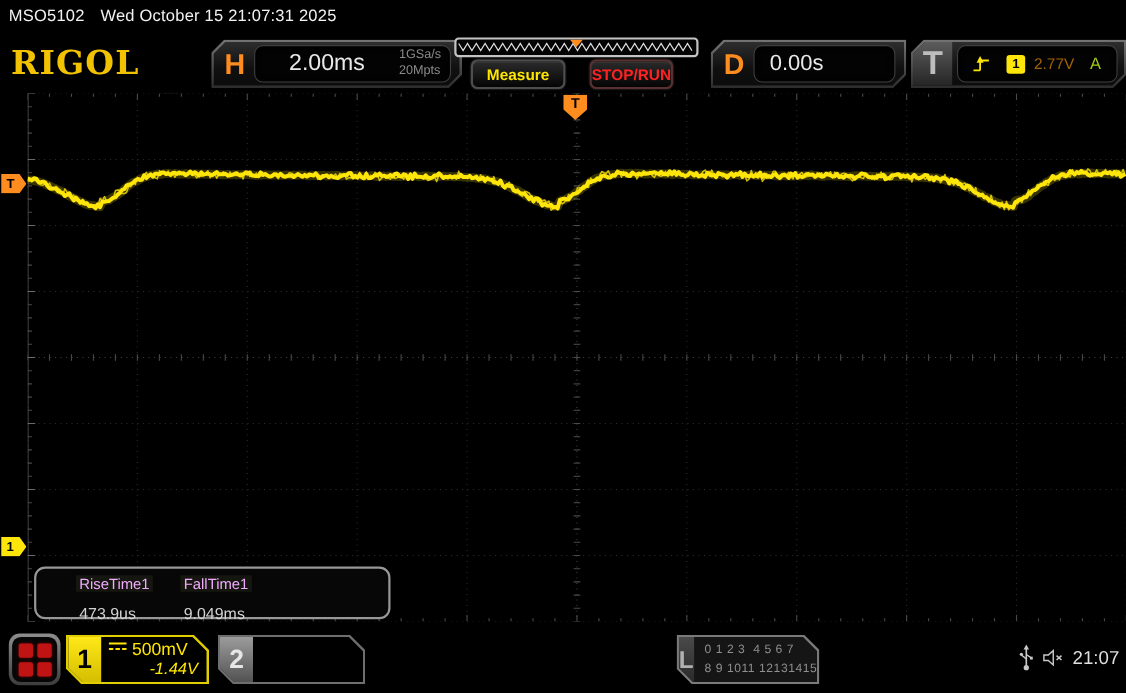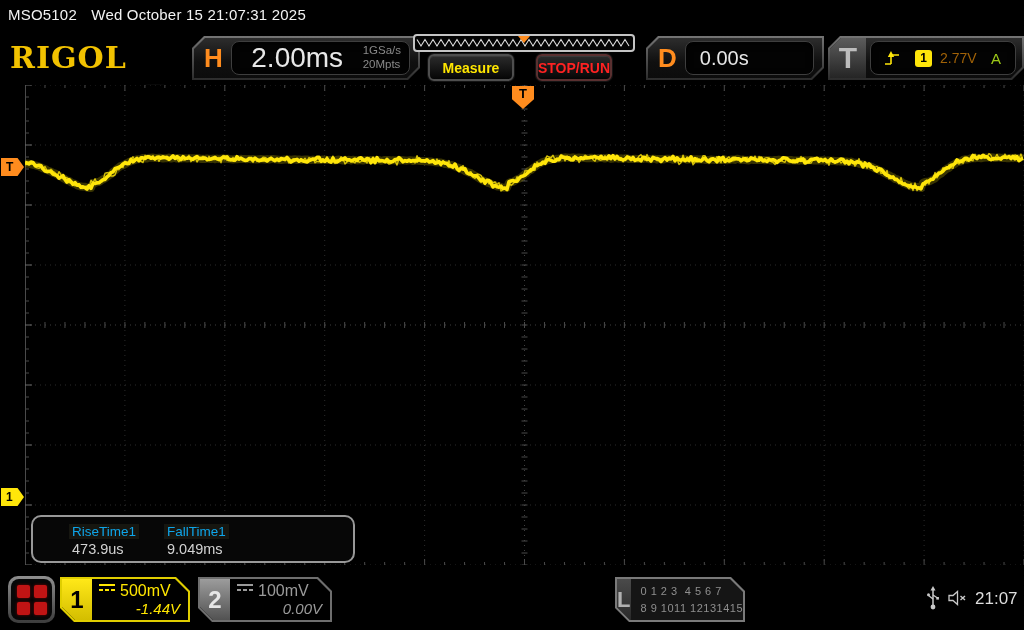--- a/index.html
+++ b/index.html
@@ -20,21 +20,21 @@
           color:#e8415a; font-weight:bold; font-size:16px; letter-spacing:.5px;margin-top:39px; }
 
   .bez { position:absolute; background:linear-gradient(180deg,#747474,#2c2c2c);
          clip-path:polygon(12px 0, 100% 0, 100% calc(100% - 12px), calc(100% - 12px) 100%, 0 100%, 0 12px); }
   .bez-in { position:absolute; inset:2px; background:linear-gradient(180deg,#2d2d2d,#101010 60%,#0c0c0c);
          clip-path:polygon(11px 0, 100% 0, 100% calc(100% - 11px), calc(100% - 11px) 100%, 0 100%, 0 11px);
          display:flex; align-items:center; }
   .vals { background:#030303; border:1px solid #3e3e3e; border-radius:8px;
           box-shadow:inset 0 2px 6px #000; display:flex; align-items:center; height:34px; }
   .hletter { color:#ff8c1e; font-weight:bold; font-size:26px; margin:0 8px 0 10px; }
-  .hscale { color:#e8e8e8; font-size:28px; flex:1; text-align:center; }
+  .hscale { color:#e8e8e8; font-size:21px; flex:1; text-align:center; }
   .hrates { color:#8a8a8a; font-size:11.5px; line-height:1.18; margin-right:8px; }
 
   .btn { position:absolute; height:27px; background:linear-gradient(180deg,#2b2b2b,#050505);
          border:2px solid #4e4e4e; border-radius:6px; display:flex; align-items:center; justify-content:center;
          box-shadow:0 0 0 1px #141414, inset 0 1px 0 #3a3a3a; cursor:pointer; }
   .btn-measure { left:428px; top:54px; width:86px; color:#ffe600; font-weight:bold; font-size:14px; }
   .btn-stoprun { left:536px; top:54px; width:76px; color:#ff2222; font-weight:bold; font-size:14px;
                  border-color:#5a3030; }
 
   .strip { position:absolute; left:413px; top:34px; width:222px; height:18px; background:#040404;
@@ -58,22 +58,22 @@
   .marker-trig { top:158px; background:#ff8c1e; }
   .marker-ch1 { top:488px; background:#ffe60a; }
   .marker-top { position:absolute; left:512px; top:86px; width:22px; height:23px; background:#ff8c1e;
           clip-path:polygon(0 0, 100% 0, 100% 58%, 50% 100%, 0 58%);
           color:#000; font-weight:bold; font-size:13px; text-align:center; line-height:15px; }
 
   
   .meas { position:absolute; left:31px; top:515px; width:324px; height:48px; background:#070707;
           border:2px solid #989898; border-radius:10px; display:flex; padding:5px 0 0 36px; }
   .meas-col { width:95px; }
-  .meas-label { color:#0ea5e9; font-size:13.5px; background:#161610; display:inline-block; padding:0 3px; }
-  .meas-value { color:#d2d2d2; font-size:14.5px; margin-top:1px; padding-left:3px; }
+  .meas-label { color:#f0abfc; font-size:13.5px; background:#161610; display:inline-block; padding:0 3px; }
+  .meas-value { color:#d2d2d2; font-size:14.5px; margin-top:11px; padding-left:3px; }
 
   
   .gridbtn { position:absolute; left:8px; top:576px; width:47px; height:47px; border-radius:10px;
           background:linear-gradient(180deg,#8e8e8e,#3c3c3c); padding:3px; cursor:pointer; }
   .gridbtn-in { width:100%; height:100%; border-radius:8px; background:#070707; display:grid;
           grid-template-columns:13px 13px; grid-template-rows:13px 13px; gap:4px;
           align-content:center; justify-content:center; }
   .redsq { background:#c01414; border-radius:2px; box-shadow:0 0 3px #7a0000; }
 
   .chbadge { position:absolute; top:577px; height:45px;
@@ -462,30 +462,20 @@
           <span>500mV</span>
         </div>
         <div class="chrow2">-1.44V</div>
       </div>
     </div>
   </div>
 
   <div class="chbadge ch2">
     <div class="chbadge-in">
       <div class="chtab">2</div>
-      <div class="chbody">
-        <div class="chrow1">
-          <svg width="18" height="10" viewBox="0 0 18 10">
-            <path d="M1 3 H17" stroke="#9a9a9a" stroke-width="2"></path>
-            <path d="M1 8 H5 M7 8 H11 M13 8 H17" stroke="#9a9a9a" stroke-width="2"></path>
-          </svg>
-          <span>100mV</span>
-        </div>
-        <div class="chrow2">0.00V</div>
-      </div>
     </div>
   </div>
 
   <div class="lbadge">
     <div class="lbadge-in">
       <div class="ltab">L</div>
       <div class="lnums">
         <div>0 1 2 3  4 5 6 7</div>
         <div>8 9 1011 12131415</div>
       </div>

